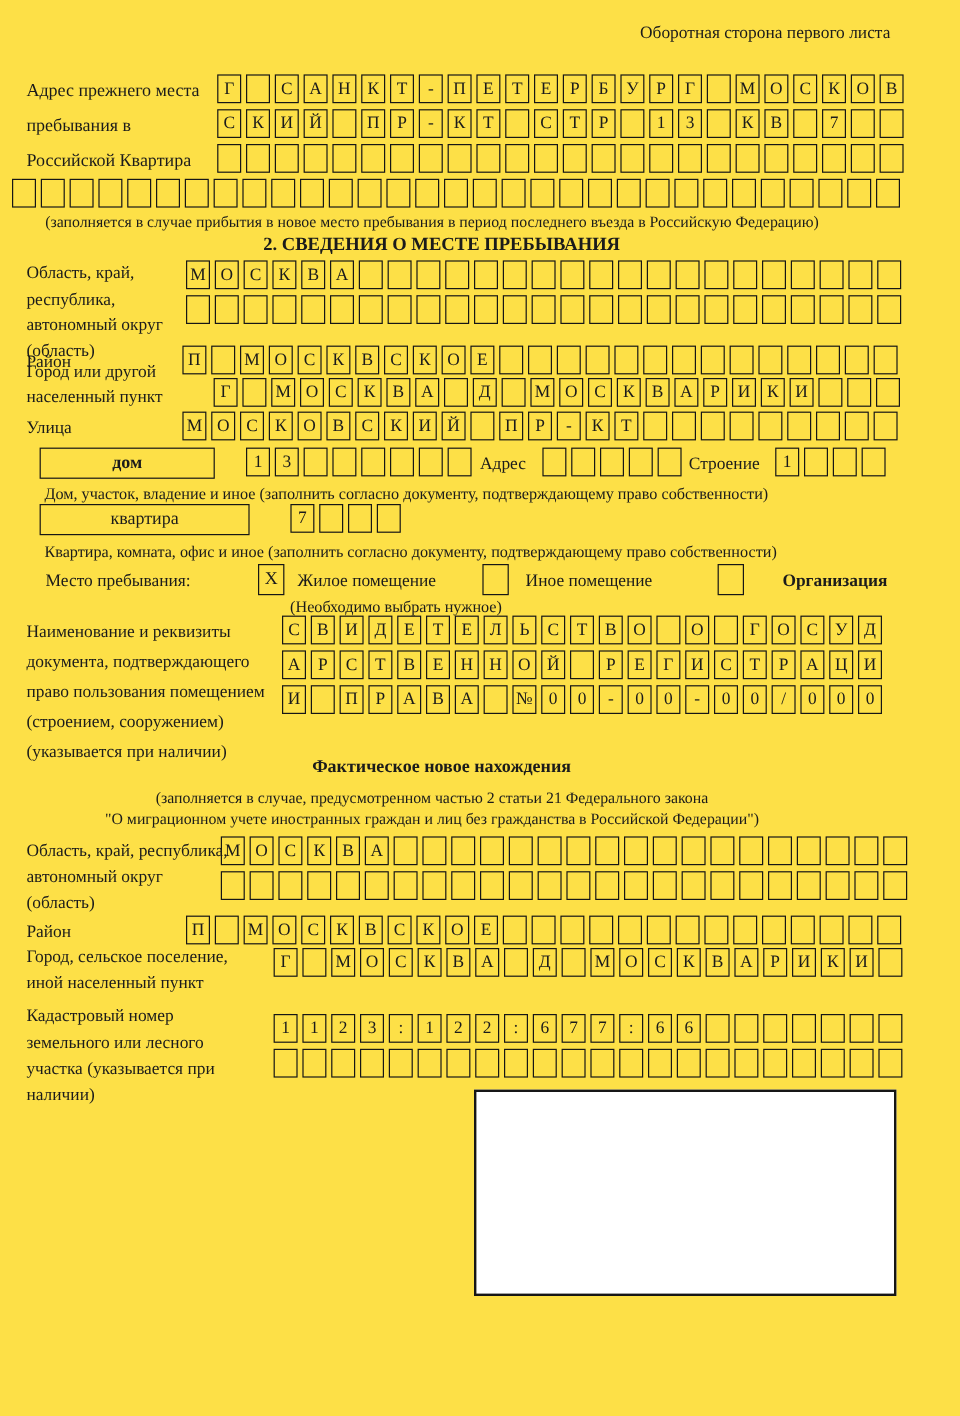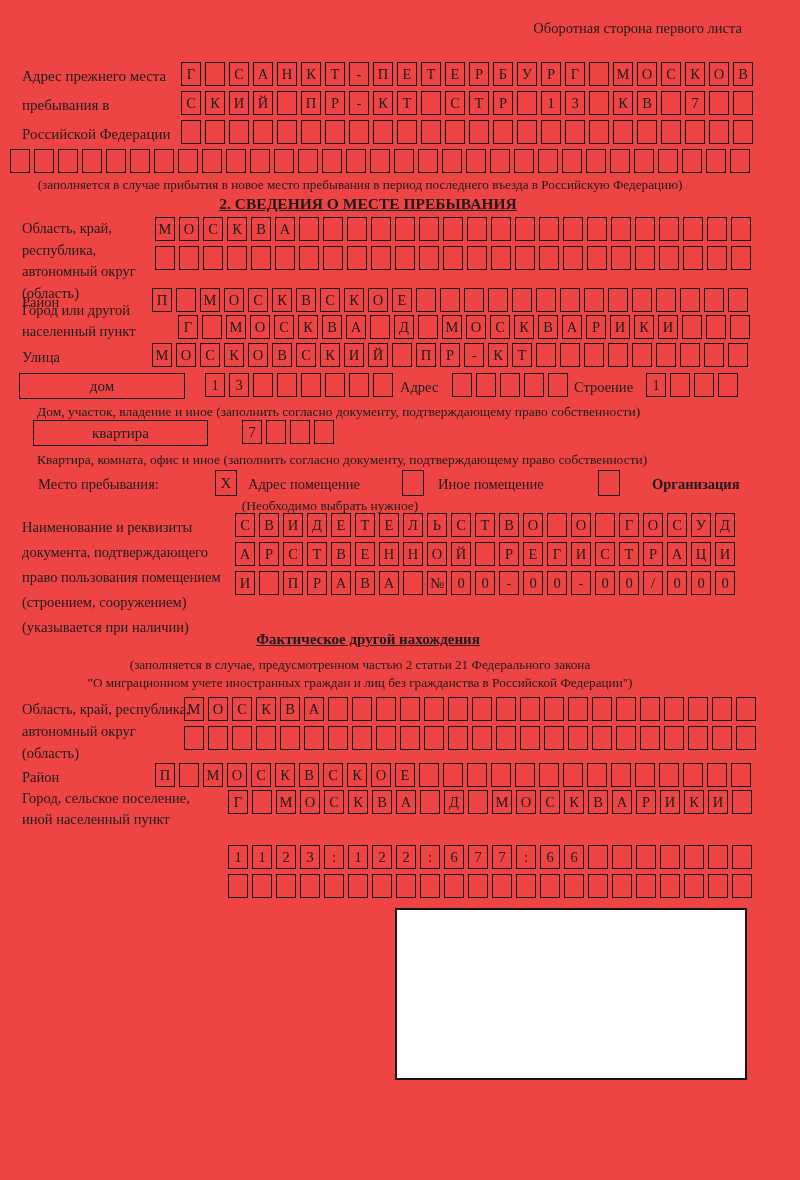--- a/index.html
+++ b/index.html
@@ -1,39 +1,39 @@
 <!DOCTYPE html>
 <html><head>
 <meta charset="utf-8">
 <style>
   html,body{margin:0;padding:0;background:#fff;}
-  #page{position:relative;width:800px;height:1180px;background:#ef4444;color:#1b1b1b;
+  #page{position:relative;width:800px;height:1180px;background:#fde047;color:#1b1b1b;
         font-family:"Liberation Serif", serif;overflow:hidden;}
   .abs{position:absolute;}
   .lbl{font-size:14.5px;line-height:21px;color:#1b1b1b;}
   .note{font-size:13.2px;color:#1b1b1b;text-align:center;width:720px;left:0;}
-  .title{font-weight:bold;font-size:15.5px;text-align:center;width:736px;left:0;text-decoration:underline;}
+  .title{font-weight:bold;font-size:15.5px;text-align:center;width:736px;left:0;}
   .cellrow{position:absolute;display:flex;gap:4px;}
   .cell{flex:0 0 auto;width:20px;height:24px;border:1.6px solid #161616;box-sizing:border-box;
         display:flex;align-items:center;justify-content:center;
         font-size:14.5px;font-family:"Liberation Serif",serif;}
   .bigbox{position:absolute;height:26px;border:1.6px solid #161616;box-sizing:border-box;
         display:flex;align-items:center;justify-content:center;font-size:15px;}
   .chk{position:absolute;width:22px;height:26px;border:1.6px solid #161616;box-sizing:border-box;
         display:flex;align-items:center;justify-content:center;font-size:15px;}
   .stamp{position:absolute;border:2px solid #161616;box-sizing:border-box;background:#fff;}
 </style>
 </head>
 <body>
 
 <div id="page">
 
   <div class="abs lbl" style="top:18px;right:58px;font-size:14.5px;">Оборотная сторона первого листа</div>
 
-  <div class="abs lbl" style="top:62px;left:22px;width:160px;line-height:29px;font-size:15px;">Адрес прежнего места пребывания в Российской Федерации</div>
+  <div class="abs lbl" style="top:62px;left:22px;width:160px;line-height:29px;font-size:15px;">Адрес прежнего места пребывания в Российской Квартира</div>
   <div class="cellrow" style="top:62px;left:181px;">
       <span class="cell">Г</span>
       <span class="cell"></span>
       <span class="cell">С</span>
       <span class="cell">А</span>
       <span class="cell">Н</span>
       <span class="cell">К</span>
       <span class="cell">Т</span>
       <span class="cell">-</span>
       <span class="cell">П</span>
@@ -277,21 +277,21 @@
       <span class="cell"></span>
       <span class="cell"></span>
       <span class="cell"></span>
       <span class="cell"></span>
       <span class="cell"></span>
       <span class="cell"></span>
       <span class="cell"></span>
       <span class="cell"></span>
     </div>
 
-  <div class="bigbox" style="top:373px;left:19px;width:166px;">дом</div>
+  <div class="bigbox" style="top:373px;left:33px;width:146px;font-weight:bold;">дом</div>
   <div class="cellrow" style="top:373px;left:205px;">
       <span class="cell">1</span>
       <span class="cell">3</span>
       <span class="cell"></span>
       <span class="cell"></span>
       <span class="cell"></span>
       <span class="cell"></span>
       <span class="cell"></span>
       <span class="cell"></span>
     </div>
@@ -316,21 +316,21 @@
   <div class="cellrow" style="top:420px;left:242px;">
       <span class="cell">7</span>
       <span class="cell"></span>
       <span class="cell"></span>
       <span class="cell"></span>
     </div>
   <div class="abs lbl" style="top:449px;left:37px;font-size:13.5px;">Квартира, комната, офис и иное (заполнить согласно документу, подтверждающему право собственности)</div>
 
   <div class="abs lbl" style="top:474px;left:38px;">Место пребывания:</div>
   <div class="chk" style="top:470px;left:215px;">X</div>
-  <div class="abs lbl" style="top:474px;left:248px;">Адрес помещение</div>
+  <div class="abs lbl" style="top:474px;left:248px;">Жилое помещение</div>
   <div class="chk" style="top:470px;left:402px;"></div>
   <div class="abs lbl" style="top:474px;left:438px;">Иное помещение</div>
   <div class="chk" style="top:470px;left:598px;"></div>
   <div class="abs lbl" style="top:474px;left:652px;font-weight:bold;">Организация</div>
   <div class="abs lbl" style="top:495px;left:150px;width:360px;text-align:center;font-size:13.5px;">(Необходимо выбрать нужное)</div>
 
   <div class="abs lbl" style="top:515px;left:22px;width:215px;line-height:25px;">Наименование и реквизиты документа, подтверждающего право пользования помещением (строением, сооружением) (указывается при наличии)</div>
   <div class="cellrow" style="top:513px;left:235px;">
       <span class="cell">С</span>
       <span class="cell">В</span>
@@ -394,21 +394,21 @@
       <span class="cell">0</span>
       <span class="cell">-</span>
       <span class="cell">0</span>
       <span class="cell">0</span>
       <span class="cell">/</span>
       <span class="cell">0</span>
       <span class="cell">0</span>
       <span class="cell">0</span>
     </div>
 
-  <div class="abs title" style="top:631px;font-size:15px;">Фактическое другой нахождения</div>
+  <div class="abs title" style="top:631px;font-size:15px;">Фактическое новое нахождения</div>
   <div class="abs note" style="top:657px;">(заполняется в случае, предусмотренном частью 2 статьи 21 Федерального закона</div>
   <div class="abs note" style="top:675px;">"О миграционном учете иностранных граждан и лиц без гражданства в Российской Федерации")</div>
 
   <div class="abs lbl" style="top:699px;left:22px;width:168px;line-height:21.8px;">Область, край, республика, автономный округ (область)</div>
   <div class="cellrow" style="top:697px;left:184px;">
       <span class="cell">М</span>
       <span class="cell">О</span>
       <span class="cell">С</span>
       <span class="cell">К</span>
       <span class="cell">В</span>
@@ -507,20 +507,21 @@
       <span class="cell">К</span>
       <span class="cell">В</span>
       <span class="cell">А</span>
       <span class="cell">Р</span>
       <span class="cell">И</span>
       <span class="cell">К</span>
       <span class="cell">И</span>
       <span class="cell"></span>
     </div>
 
+  <div class="abs lbl" style="top:836px;left:22px;width:178px;line-height:22px;">Кадастровый номер земельного или лесного участка (указывается при наличии)</div>
   <div class="cellrow" style="top:845px;left:228px;">
       <span class="cell">1</span>
       <span class="cell">1</span>
       <span class="cell">2</span>
       <span class="cell">3</span>
       <span class="cell">:</span>
       <span class="cell">1</span>
       <span class="cell">2</span>
       <span class="cell">2</span>
       <span class="cell">:</span>

